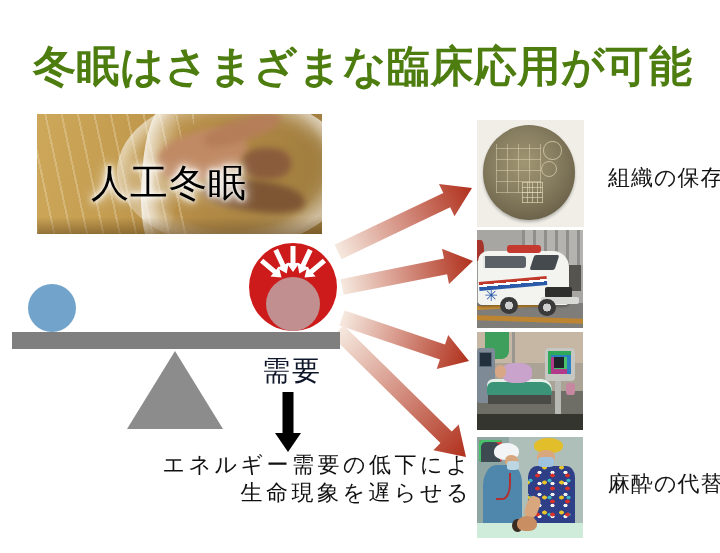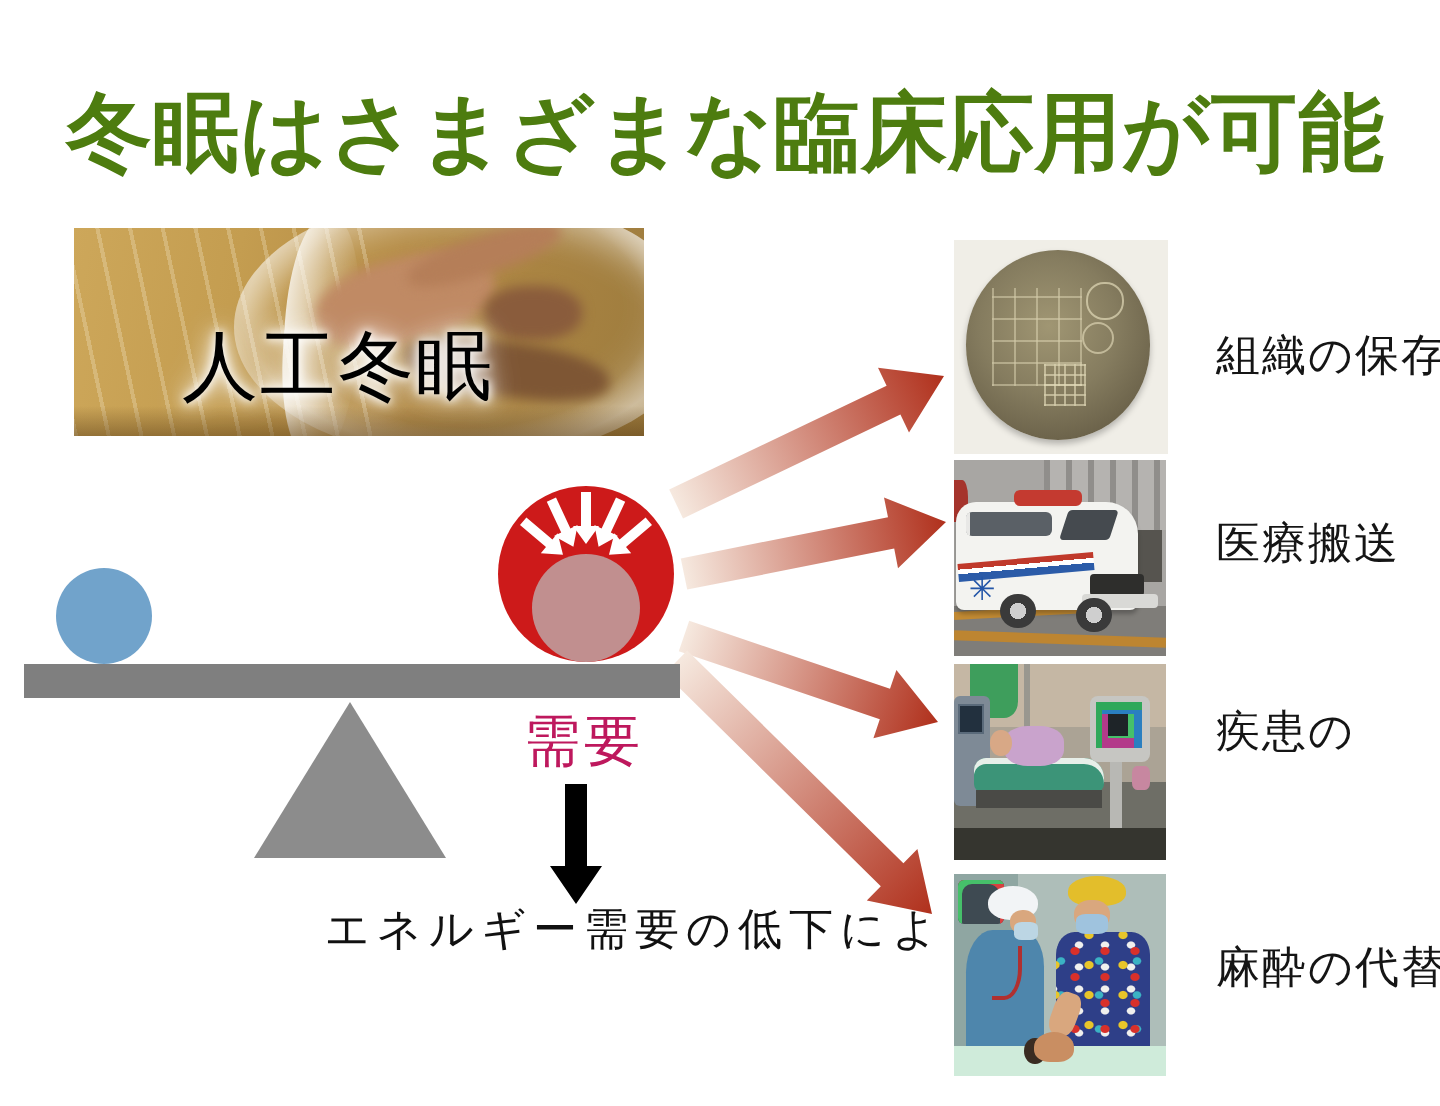--- a/index.html
+++ b/index.html
@@ -11,21 +11,21 @@
   .abs { position:absolute; }
 
   
   .slide-title {
     left:33px; top:6px; width:680px;
     font-size:43px; font-weight:bold; color:#4d7c0f; letter-spacing:0.5px; white-space:nowrap;margin-top:32px;
   }
 
   
   .hero {
-    left:37px; top:114px; width:285px; height:104px; overflow:hidden;
+    left:37px; top:114px; width:285px; height:120px; overflow:hidden;
     background:linear-gradient(100deg,#cda75a 0%,#c49d50 28%,#b58c46 55%,#9e7c3e 100%);
   }
   .hero .streaks {
     left:0; top:0; width:55%; height:100%;
     background:repeating-linear-gradient(78deg, rgba(246,236,210,0.28) 0 2px, rgba(246,236,210,0) 2px 16px);
   }
   .hero .sphere {
     left:28%; top:-16%; width:82%; height:128%; border-radius:50%;
     background:radial-gradient(ellipse at 50% 45%, rgba(255,255,255,0) 55%, rgba(255,255,255,0.30) 67%, rgba(255,255,255,0.05) 76%);
     box-shadow:inset 0 12px 18px rgba(255,255,255,0.45), inset -16px -10px 22px rgba(255,255,255,0.30);
@@ -42,21 +42,21 @@
   .hero .legs  { left:58%; top:55%; width:36%; height:26%; background:#7e5634; transform:rotate(8deg); }
   .hero .floor { left:0; bottom:0; width:100%; height:14%;
     background:linear-gradient(180deg, rgba(90,60,20,0), rgba(80,52,16,0.45)); }
   .hero-caption {
     left:54px; top:44px; font-size:38px; color:#000; letter-spacing:1px; white-space:nowrap;
     text-shadow:0 0 4px #fff, 0 0 7px #fff, 0 0 12px rgba(255,255,255,0.95), 0 0 16px rgba(255,255,255,0.8);
   }
 
   
   .supply-label { left:27px;  top:352px; font-size:28px; color:#4a86c8; letter-spacing:2px; }
-  .demand-label { left:262px; top:352px; font-size:28px; color:#be185d; letter-spacing:2px; }
+  .demand-label { left:262px; top:352px; font-size:28px; color:#0f172a; letter-spacing:2px; }
   .bottom-caption {
     left:132px; top:451px; width:340px; text-align:right;
     font-size:22px; line-height:27.5px; color:#111; letter-spacing:3.5px;
   }
 
   
   .thumb { overflow:hidden; background:#ddd; }
   .app-label { left:608px; font-size:22px; line-height:28px; color:#151515; letter-spacing:1px; white-space:nowrap; }
 
   
@@ -203,20 +203,21 @@
       <polygon points="260.0,262.5 273.0,273.5 270.4,276.6 281.5,277.4 278.8,266.6 276.2,269.7 263.2,258.7"></polygon>
     </g>
 
     <polygon fill="#000000" points="282.5,392 293.5,392 293.5,433 301,433 288,452 275,433 282.5,433"></polygon>
   </svg>
 
   <div class="abs demand-label">需要</div>
 
   <div class="abs bottom-caption">
     <div>エネルギー需要の低下によ</div>
+    <div>生命現象を遅らせる</div>
   </div>
 
   <div class="abs thumb t-tissue" style="left:477px; top:120px; width:107px; height:107px;">
     <div class="abs disc"></div>
     <div class="abs grid-big"></div>
     <div class="abs grid-small"></div>
     <div class="abs tc1"></div>
     <div class="abs tc2"></div>
   </div>
   <div class="abs app-label" style="top:164px;">
@@ -235,42 +236,37 @@
     <div class="abs lightbar"></div>
     <div class="abs windshield"></div>
     <div class="abs sidewin"></div>
     <div class="abs stripe"></div>
     <div class="abs star"></div>
     <div class="abs grille"></div>
     <div class="abs bumper"></div>
     <div class="abs wheel w1"></div>
     <div class="abs wheel w2"></div>
   </div>
-  <div class="abs app-label" style="top:258px;">
-    <div>医療搬送</div>
-    <div></div>
-  </div>
 
   <div class="abs thumb t-icu" style="left:477px; top:332px; width:106px; height:98px;">
     <div class="abs drape"></div>
     <div class="abs pole"></div>
     <div class="abs equip"></div>
     <div class="abs screen1"></div>
     <div class="abs bed"></div>
     <div class="abs frame"></div>
     <div class="abs patient"></div>
     <div class="abs phead"></div>
     <div class="abs monitor"></div>
     <div class="abs mscreen"></div>
     <div class="abs mstand"></div>
     <div class="abs dark"></div>
     <div class="abs iv"></div>
   </div>
   <div class="abs app-label" style="top:352px;">
-    <div>疾患の</div>
   </div>
 
   <div class="abs thumb t-or" style="left:477px; top:437px; width:106px; height:101px;">
     <div class="abs monL"></div>
     <div class="abs bodyL"></div>
     <div class="abs capL"></div>
     <div class="abs faceL"></div>
     <div class="abs maskL"></div>
     <div class="abs steth"></div>
     <div class="abs shirt"></div>

